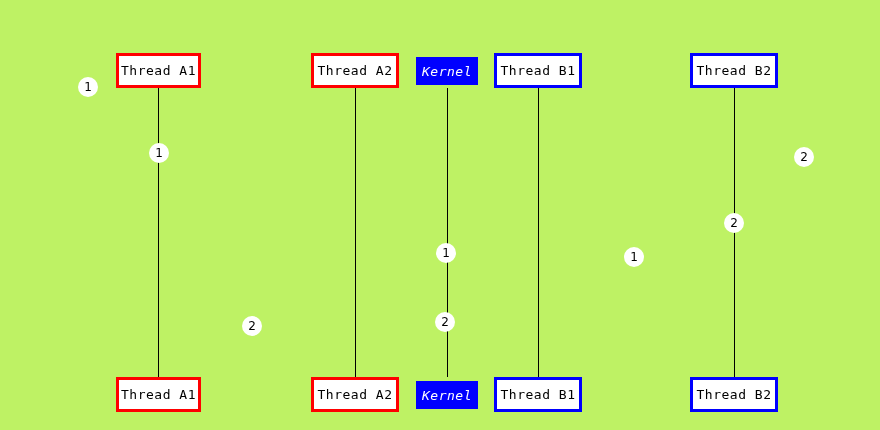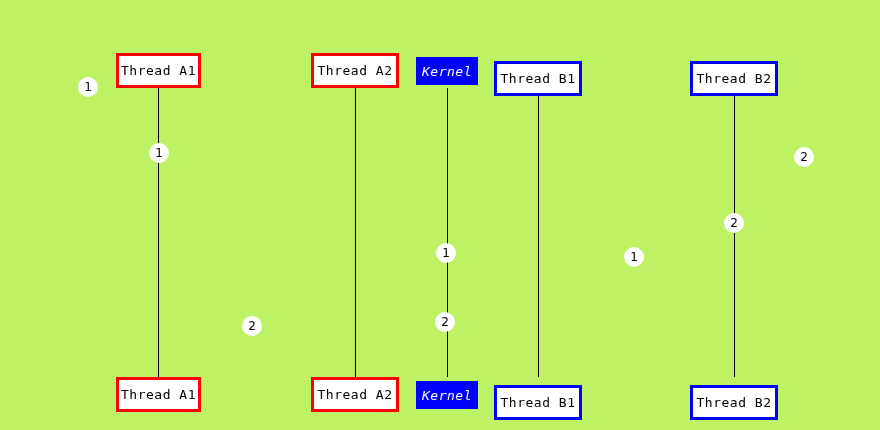--- a/index.html
+++ b/index.html
@@ -34,21 +34,20 @@
   }
   .actor-box.style-red {
     background: #ffffff;
     border: 3px solid #ff0000;
     color: #000000;
   }
   .actor-box.style-blue {
     background: #ffffff;
     border: 3px solid #0000ff;
     color: #000000;
-    margin-top: 8px;
   }
   .actor-box.style-solid-blue {
     background: #0000ff;
     border: 0 solid #0000ff;
     color: #ffffff;
     font-style: italic;
   }
 
   
   .lifeline {

